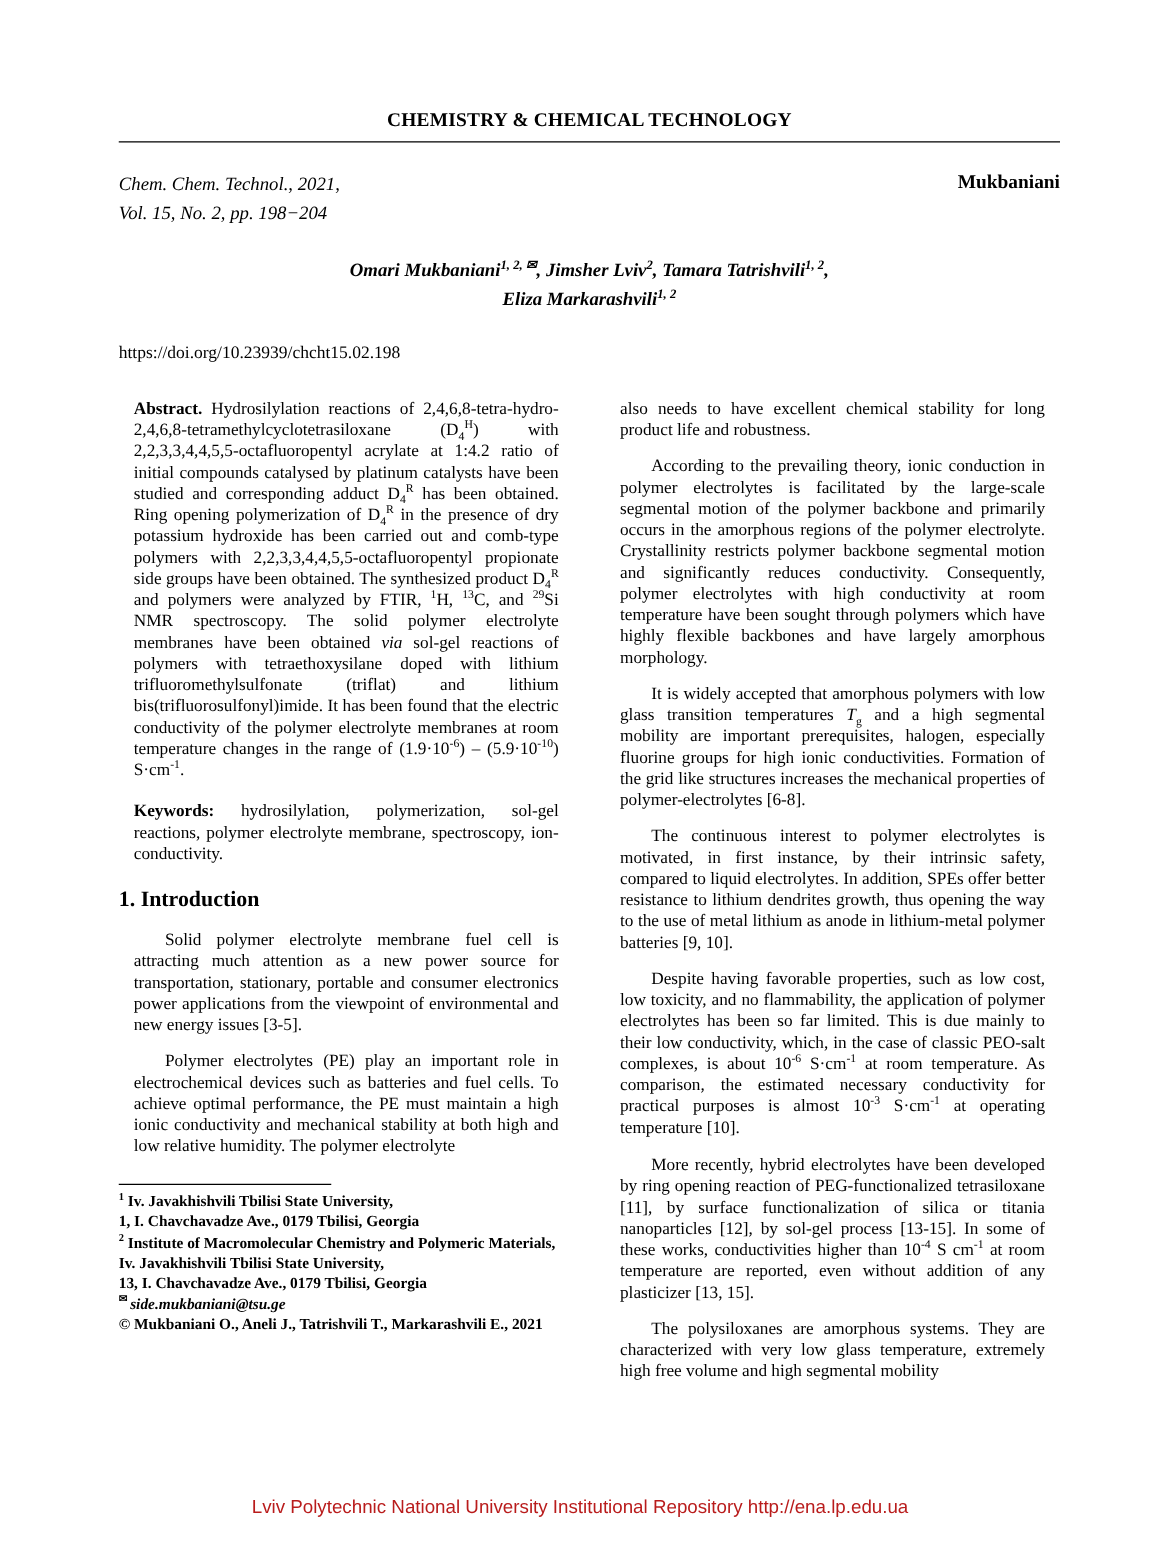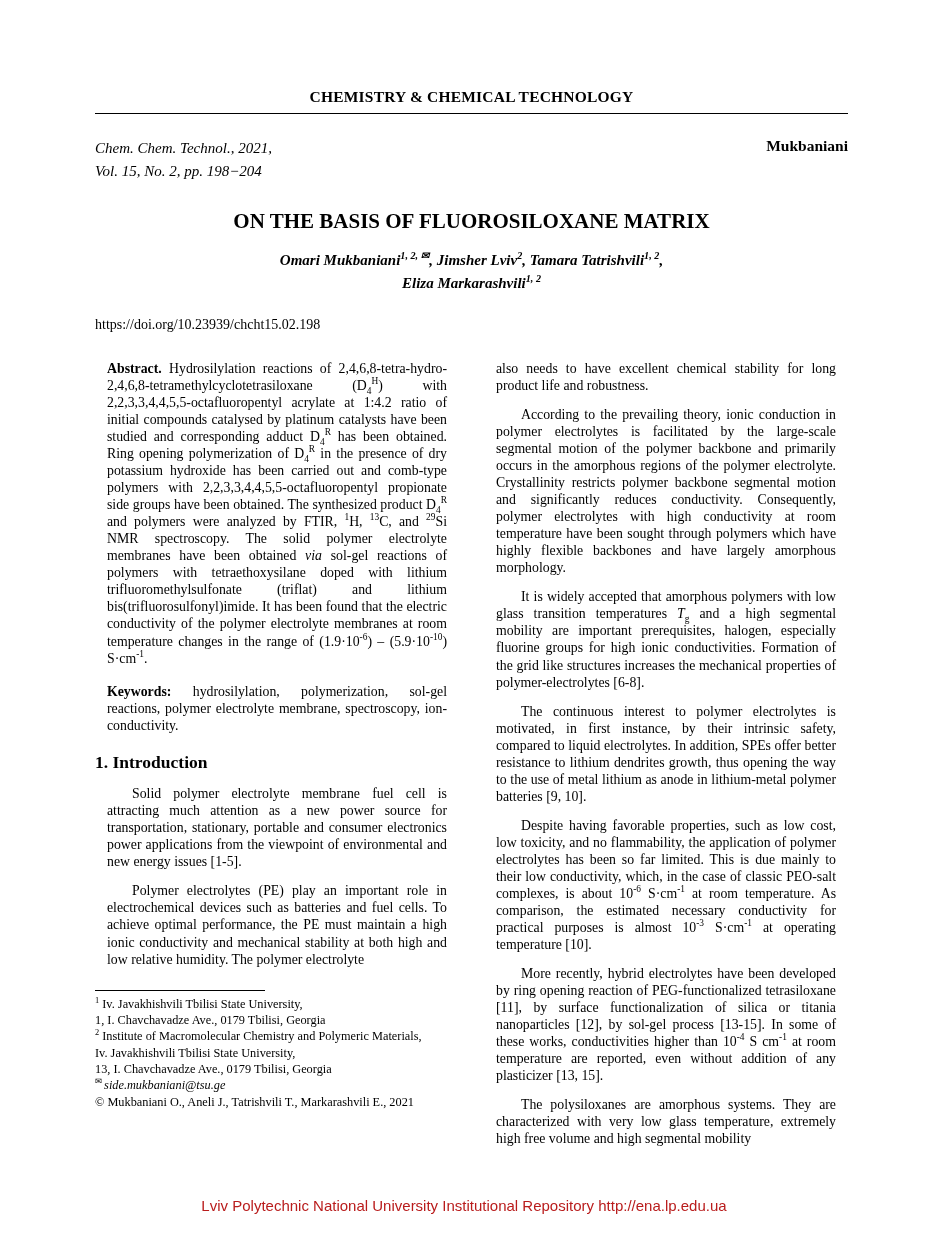--- a/index.html
+++ b/index.html
@@ -25,21 +25,21 @@
   .doi { font-size:14px; margin-top:22px; }
   .columns { display:flex; gap:25px; margin-top:15px; }
   .col { flex:1; min-width:0; text-align:justify; font-size:13.8px; line-height:1.235; }
   .para { margin:12px; }
   .para.indent { text-indent:25px; }
   .para.space { margin-top:16px; }
   h2.section-heading { font-size:17.5px; font-weight:bold; margin:18px 0 12px 0; text-align:left; }
   .run-b { font-weight:bold; }
   .run-i { font-style:italic; }
   sup, sub { font-size:68%; line-height:0; }
-  .footnotes { margin-top:22px; font-size:12.3px; line-height:1.33; text-align:left; }
+  .footnotes { margin-top:22px; font-size:12.3px; line-height:1.33; text-align:left;font-weight:bold; }
   .fn-rule { width:170px; border-top:1px solid #000; margin-bottom:5px; }
   .para.fn-line { margin:0; text-indent:0; text-align:left; }
   .footer {
     position:absolute; left:0; bottom:26px; width:100%;
     text-align:center; font-family:"Liberation Sans","DejaVu Sans",sans-serif;
     font-size:15px; color:#b91c1c;
   }
 </style>
 </head>
 <body>
@@ -50,37 +50,36 @@
 
   <div class="citation-row">
     <div class="citation-left">
       <div>Chem. Chem. Technol., 2021,</div>
       <div>Vol. 15, No. 2, pp. 198−204</div>
     </div>
     <div class="section-label">Mukbaniani</div>
   </div>
 
   <div class="paper-title">
-    <div>ON THE BASIS OF FLUOROSILOXANE MATRIX</div>
   </div>
 
   <div class="authors">
     <div><span>Omari Mukbaniani</span><sup>1, 2, ✉</sup><span>, Jimsher Lviv</span><sup>2</sup><span>, Tamara Tatrishvili</span><sup>1, 2</sup><span>,</span></div>
     <div><span>Eliza Markarashvili</span><sup>1, 2</sup></div>
   </div>
 
   <div class="doi">https://doi.org/10.23939/chcht15.02.198</div>
 
   <div class="columns">
     <div class="col">
       <div>
           <p class="para"><span class="run-b">Abstract. </span><span>Hydrosilylation reactions of 2,4,6,8-tetra-hydro-2,4,6,8-tetramethylcyclotetrasiloxane (D</span><sub>4</sub><sup>H</sup><span>) with 2,2,3,3,4,4,5,5-octafluoropentyl acrylate at 1:4.2 ratio of initial compounds catalysed by platinum catalysts have been studied and corresponding adduct D</span><sub>4</sub><sup>R</sup><span> has been obtained. Ring opening polymerization of D</span><sub>4</sub><sup>R</sup><span> in the presence of dry potassium hydroxide has been carried out and comb-type polymers with 2,2,3,3,4,4,5,5-octafluoropentyl propionate side groups have been obtained. The synthesized product D</span><sub>4</sub><sup>R</sup><span> and polymers were analyzed by FTIR, </span><sup>1</sup><span>H, </span><sup>13</sup><span>C, and </span><sup>29</sup><span>Si NMR spectroscopy. The solid polymer electrolyte membranes have been obtained </span><span class="run-i">via</span><span> sol-gel reactions of polymers with tetraethoxysilane doped with lithium trifluoromethylsulfonate (triflat) and lithium bis(trifluorosulfonyl)imide. It has been found that the electric conductivity of the polymer electrolyte membranes at room temperature changes in the range of (1.9·10</span><sup>-6</sup><span>) – (5.9·10</span><sup>-10</sup><span>) S·cm</span><sup>-1</sup><span>.</span></p>
           <p class="para space"><span class="run-b">Keywords: </span><span>hydrosilylation, polymerization, sol-gel reactions, polymer electrolyte membrane, spectroscopy, ion-conductivity.</span></p>
           <h2 class="section-heading"><span>1. Introduction</span></h2>
-          <p class="para indent"><span>Solid polymer electrolyte membrane fuel cell is attracting much attention as a new power source for transportation, stationary, portable and consumer electronics power applications from the viewpoint of environmental and new energy issues [1-5].</span></p>
+          <p class="para indent"><span>Solid polymer electrolyte membrane fuel cell is attracting much attention as a new power source for transportation, stationary, portable and consumer electronics power applications from the viewpoint of environmental and new energy issues [3-5].</span></p>
           <p class="para indent"><span>Polymer electrolytes (PE) play an important role in electrochemical devices such as batteries and fuel cells. To achieve optimal performance, the PE must maintain a high ionic conductivity and mechanical stability at both high and low relative humidity. The polymer electrolyte</span></p>
         </div>
       <div class="footnotes">
         <div class="fn-rule"></div>
         <div>
             <p class="para fn-line"><sup>1</sup><span> Iv. Javakhishvili Tbilisi State University,</span></p>
             <p class="para fn-line"><span>1, I. Chavchavadze Ave., 0179 Tbilisi, Georgia</span></p>
             <p class="para fn-line"><sup>2</sup><span> Institute of Macromolecular Chemistry and Polymeric Materials,</span></p>
             <p class="para fn-line"><span>Iv. Javakhishvili Tbilisi State University,</span></p>
             <p class="para fn-line"><span>13, I. Chavchavadze Ave., 0179 Tbilisi, Georgia</span></p>

